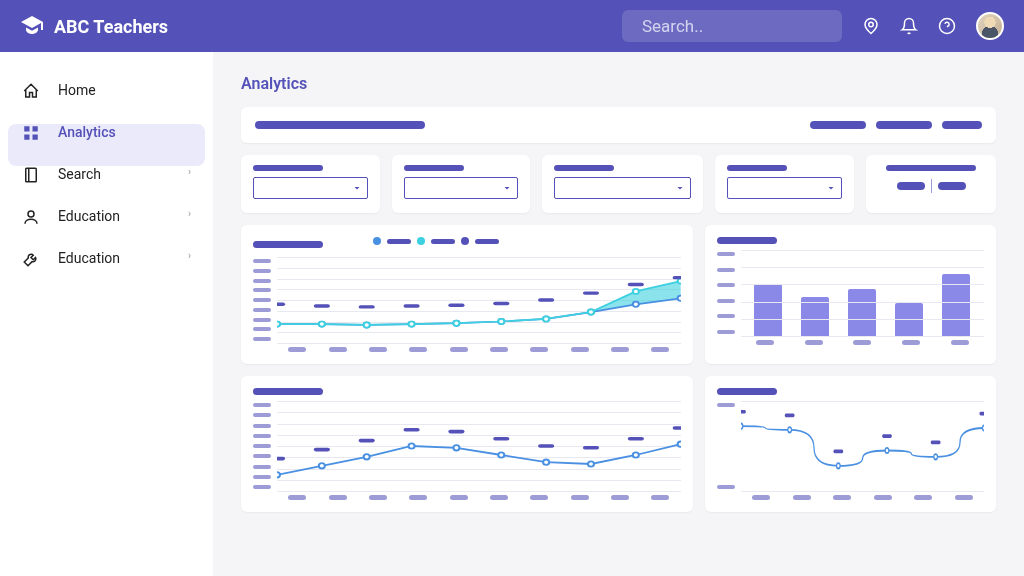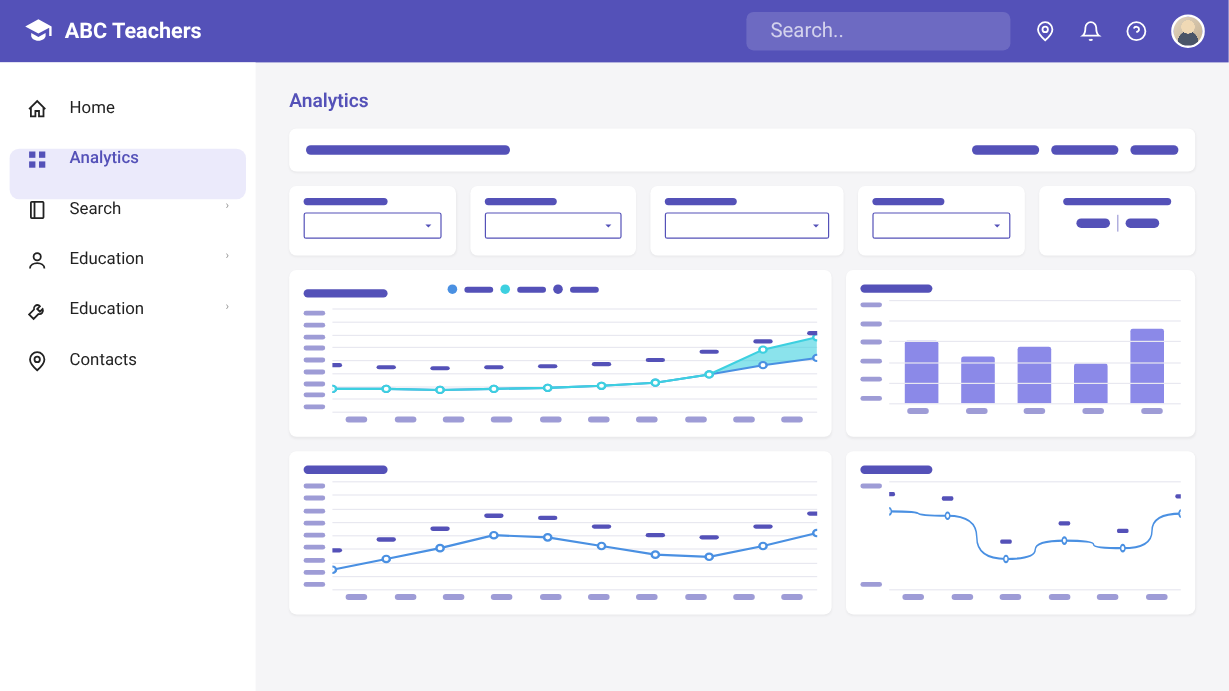--- a/index.html
+++ b/index.html
@@ -125,29 +125,20 @@
       </div>
       <div class="nav-item">
         <span class="ico">
           <svg viewBox="0 0 24 24" width="18" height="18">
             <path d="M14 6a4 4 0 00-5.6 4.6L3 16l5 5 5.4-5.4A4 4 0 0018 10l-3 3-3-3 3-3z" fill="none" stroke="currentColor" stroke-width="2"></path>
           </svg>
         </span>
         <span>Education</span>
         <span class="chev">›</span>
       </div>
-      <div class="nav-item">
-        <span class="ico">
-          <svg viewBox="0 0 24 24" width="18" height="18">
-            <circle cx="12" cy="10" r="3" fill="none" stroke="currentColor" stroke-width="2"></circle>
-            <path d="M12 2a8 8 0 018 8c0 5-8 12-8 12S4 15 4 10a8 8 0 018-8z" fill="none" stroke="currentColor" stroke-width="2"></path>
-          </svg>
-        </span>
-        <span>Contacts</span>
-      </div>
     </div>
   <div class="main">
     <div class="page-title">Analytics</div>
 
     <div class="card toolbar">
       <div class="ph" style="width:170px"></div>
       <div style="flex:1"></div>
       <div class="ph" style="width:56px"></div>
       <div class="ph" style="width:56px"></div>
       <div class="ph" style="width:40px"></div>

